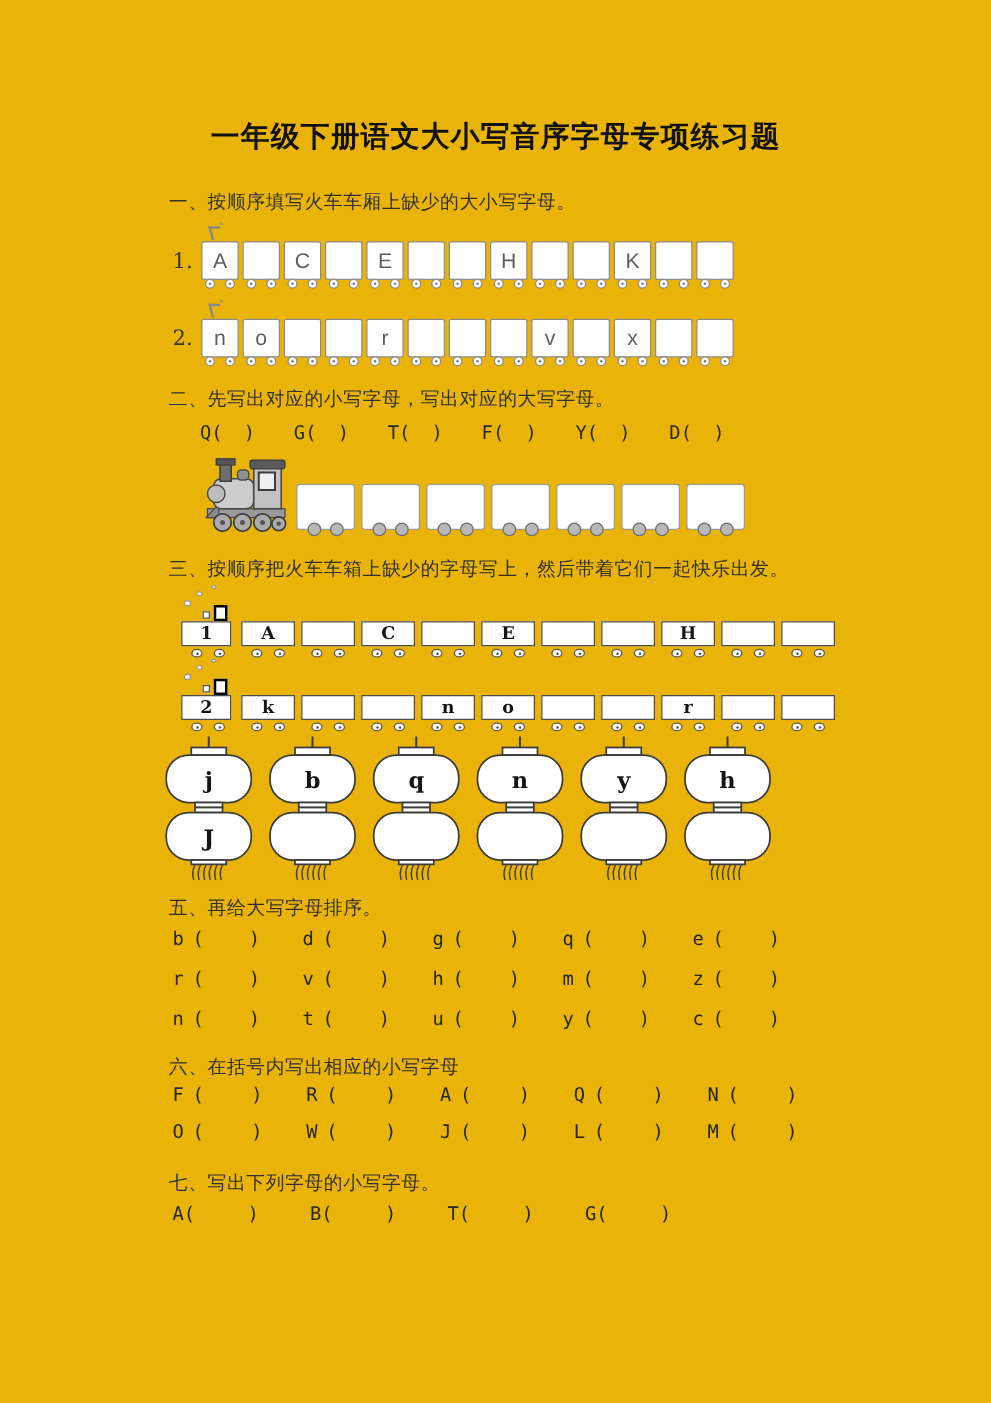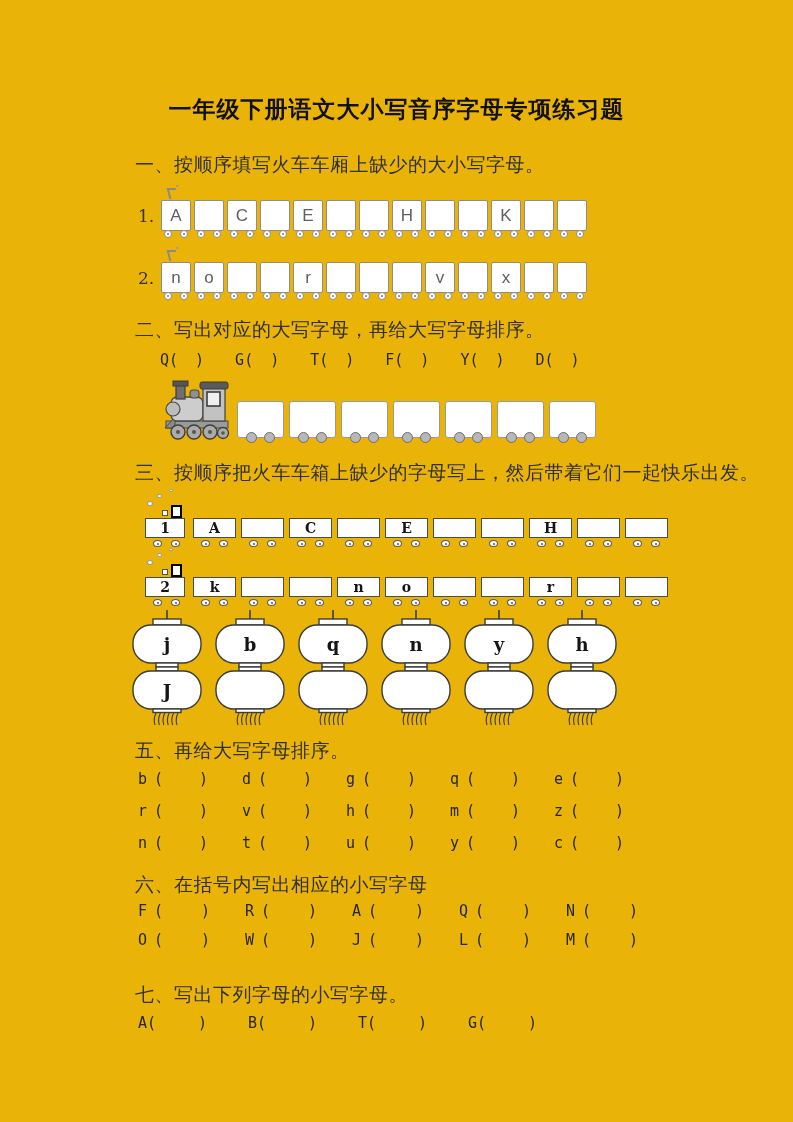--- a/index.html
+++ b/index.html
@@ -16,31 +16,31 @@
   .title {
     padding-top: 94px;
     text-align: center;
     font-size: 23px;
     font-weight: bold;
     color: #111;
     letter-spacing: 1px;
   }
   .heading {
     margin: 0 0 0 135px;
-    font-size: 19px;
+    font-size: 15px;
     color: #303030;
     letter-spacing: 0.5px;
   }
   .h1 { margin-top: 27px; }
   .h2 { margin-top: 17px; }
   .h3 { margin-top: 19px; }
   .h4 { margin-top: 12px; }
   .h5 { margin-top: 10px; }
   .h6 { margin-top: 6px; }
-  .h7 { margin-top: 22px; }
+  .h7 { margin-top: 12px; }
 
   
   .s1-trains { margin-left: 138px; }
   .train1-row { display: flex; align-items: flex-start; margin-top: 24px; }
   .train1-row.first { margin-top: 22px; }
   .train1-label { font-family: "DejaVu Serif", serif; font-size: 17px; color:#333; margin: 6px 5px 0 0; width: 18px; }
   .train1-cars { display: flex; gap: 3px; }
   .car1 { position: relative; width: 30px; }
   .car1-box {
     width: 30px; height: 31px;
@@ -315,21 +315,21 @@
             <div class="car1-box"></div>
             <div class="wheels1">
               <span class="w1"></span>
               <span class="w1"></span>
             </div>
           </div>
         </div>
       </div>
     </div>
 
-  <div class="heading h2">二、写出对应的大写字母，再给大写字母排序。</div>
+  <div class="heading h2">二、先写出对应的小写字母，写出对应的大写字母。</div>
   <div class="s2-letters" id="s2-letters">
       <span class="pitem"><span class="plet">Q</span><span class="ppar">(</span><span class="s2blank"></span><span class="ppar">)</span></span>
       <span class="pitem"><span class="plet">G</span><span class="ppar">(</span><span class="s2blank"></span><span class="ppar">)</span></span>
       <span class="pitem"><span class="plet">T</span><span class="ppar">(</span><span class="s2blank"></span><span class="ppar">)</span></span>
       <span class="pitem"><span class="plet">F</span><span class="ppar">(</span><span class="s2blank"></span><span class="ppar">)</span></span>
       <span class="pitem"><span class="plet">Y</span><span class="ppar">(</span><span class="s2blank"></span><span class="ppar">)</span></span>
       <span class="pitem"><span class="plet">D</span><span class="ppar">(</span><span class="s2blank"></span><span class="ppar">)</span></span>
     </div>
   <div class="s2-train">
     <svg class="loco-svg" width="72" height="64" viewBox="0 0 72 64">

